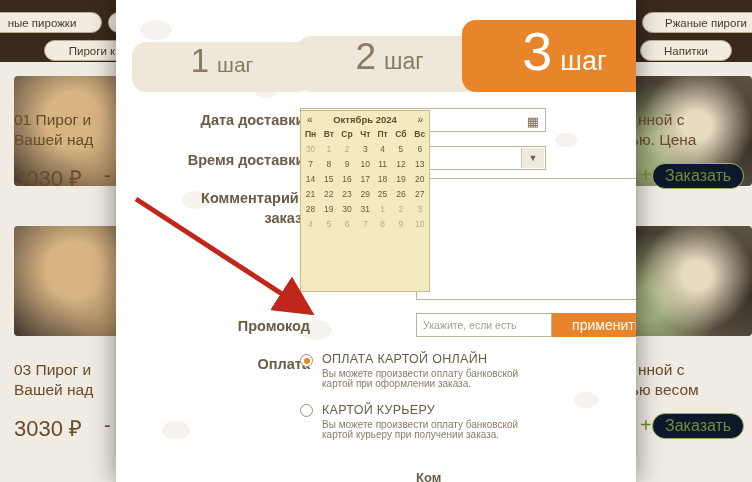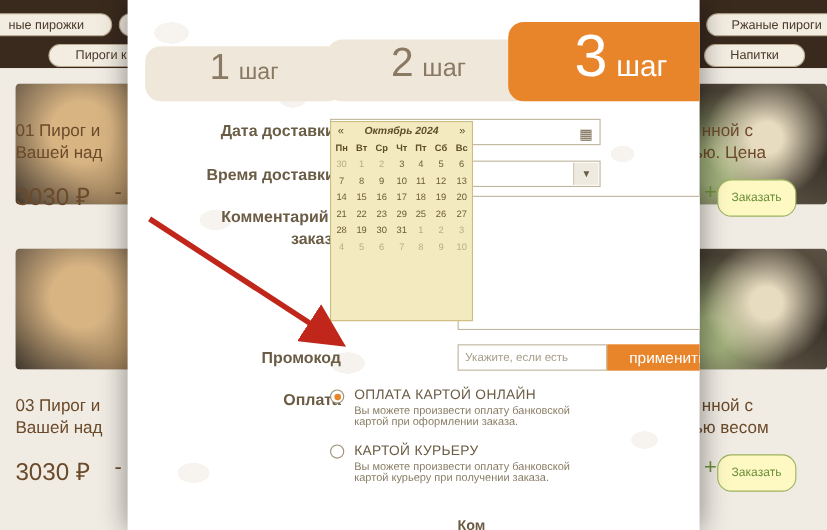--- a/index.html
+++ b/index.html
@@ -35,22 +35,22 @@
     background:
       radial-gradient(circle at 60% 45%, #e8dcc0 0 14%, rgba(232,220,192,0) 55%),
       radial-gradient(circle at 25% 70%, #9fae7a 0 12%, rgba(159,174,122,0) 55%),
       linear-gradient(20deg,#6b6050 0%,#3b332a 55%,#5d5344 100%);
   }
   .ptitle{position:absolute;font-size:15.5px;color:#6b4a2a;line-height:20px;}
   .pprice{position:absolute;font-size:22px;color:#6b4a2a;}
   .minus{position:absolute;font-size:20px;color:#6b4a2a;}
   .plus{position:absolute;font-size:20px;color:#6b8f3a;}
   .orderbtn{
-    position:absolute;height:34px;border-radius:13px;background:#fef9c3;
-    border:1px solid #9ab35f;color:#6b8f3a;font-size:11px;
+    position:absolute;height:26px;border-radius:13px;background:#0f172a;
+    border:1px solid #9ab35f;color:#6b8f3a;font-size:16px;
     display:flex;align-items:center;justify-content:center;padding:0 12px;box-sizing:border-box;
   }
 
   
   #modal{
     position:absolute;left:116px;top:0;width:520px;height:482px;
     background:#ffffff;
     box-shadow:0 0 24px rgba(0,0,0,.45);
     overflow:hidden;
   }
@@ -104,21 +104,21 @@
     font-size:9px;color:#6b5c45;
   }
 
   
   .dp{
     position:absolute;left:184px;top:110px;width:130px;height:182px;
     background:#f3eac0;border:1px solid #cbbd7f;box-sizing:border-box;
     font-size:9px;color:#5c4f2a;
   }
   .dp-head{display:flex;align-items:center;justify-content:space-between;padding:3px 6px 1px;font-size:9.5px;}
-  .dp-title{font-weight:bold;font-style:italic;}
+  .dp-title{font-weight:bold;}
   .dp-nav{cursor:pointer;font-size:10px;}
   .dp table{border-collapse:collapse;width:100%;margin-top:1px;}
   .dp th{font-weight:bold;font-size:8.5px;padding:2px 0;color:#5c4f2a;}
   .dp td{text-align:center;padding:2.5px 0;font-size:8.5px;color:#6a5c34;}
   .dp td.mut{color:#b9ad82;}
 
   .textarea{
     position:absolute;left:300px;top:178px;width:246px;height:122px;
     background:#fff;border:1px solid #bfb49c;box-sizing:border-box;
   }

